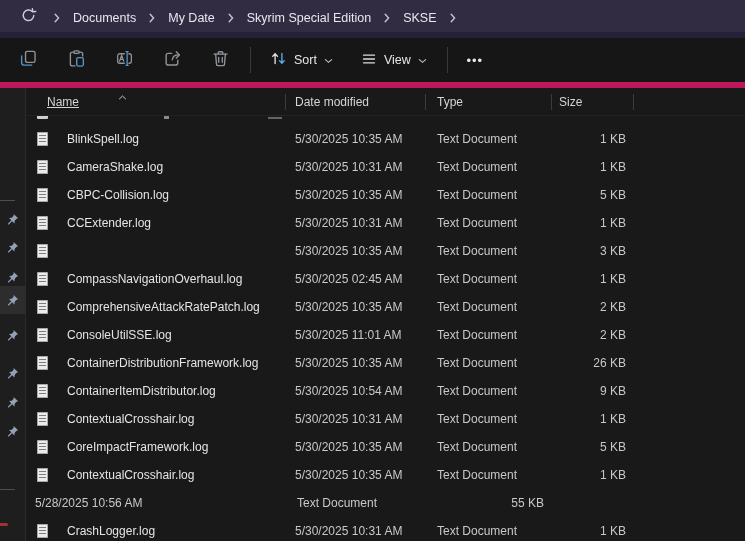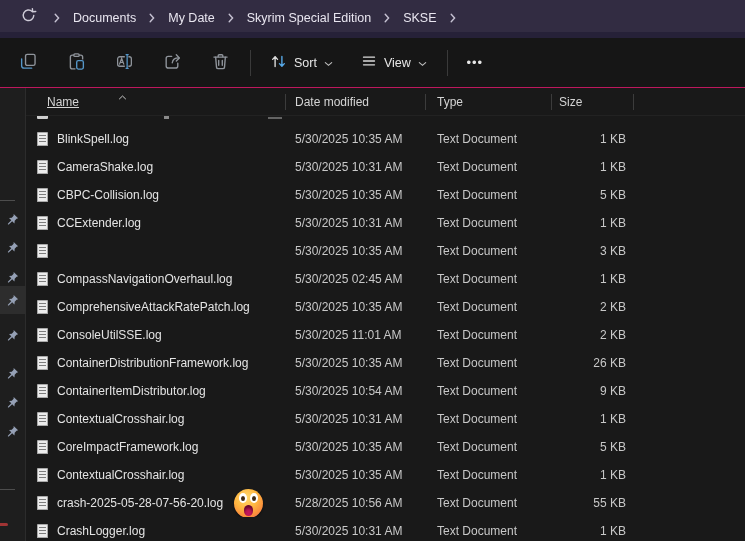--- a/index.html
+++ b/index.html
@@ -15,21 +15,21 @@
   .tb-inner { display:flex; align-items:center; height:29px; width:100%; }
   .refresh-btn { width:36px; height:28px; display:flex; align-items:center; justify-content:center;
                  border-radius:4px; cursor:pointer; }
   .pill { display:flex; align-items:center; gap:6px; background:#3b3550; border-radius:5px;
           height:26px; padding:0 11px 0 8px; color:#eeebf4; font-size:12.5px; cursor:pointer; }
   .crumb { color:#e9e6f0; font-size:12.5px; padding:4px 5px; border-radius:4px; cursor:pointer; white-space:nowrap; }
   .bc-chev { display:inline-flex; align-items:center; margin:0 8px; }
 
   
   .toolbar { height:50px; background:#161616; display:flex; align-items:center;
-             padding-left:10px; border-bottom:1px solid #be185d; }
+             padding-left:10px; border-bottom:6px solid #be185d; }
   .tb-btn { width:36px; height:34px; margin-right:12px; display:flex; align-items:center;
             justify-content:center; border-radius:4px; background:transparent; border:none; cursor:pointer; }
   .tb-sep { width:1px; height:26px; background:#3a3a3a; margin:0 9px 0 0; }
   .lbl-btn { display:flex; align-items:center; gap:7px; height:32px; padding:0 10px; border:none;
              background:transparent; color:#e6e6e6; font-size:12.5px; border-radius:4px; cursor:pointer;
              font-family:"Liberation Sans", sans-serif; }
   .more-btn { width:34px; height:32px; border:none; background:transparent; color:#e6e6e6;
               font-size:13px; letter-spacing:1px; border-radius:4px; cursor:pointer; }
 
   
@@ -53,21 +53,21 @@
   .hcell.h-pad::after { display:none; }
   .sort-caret { position:absolute; left:92px; top:1px; }
 
   .partial-row { position:relative; height:9px; overflow:hidden; cursor:pointer; }
   .frag-icon { position:absolute; left:11px; top:0; width:11px; height:3px; background:#cfcfcf; border-radius:0 0 1px 1px; }
   .frag-a { position:absolute; left:138px; top:0; width:5px; height:3px; background:#8a8a8a; }
   .frag-b { position:absolute; left:242px; top:1px; width:14px; height:2px; background:#646464; }
 
   .frow { height:28px; align-items:center; cursor:pointer; }
   .cell { font-size:12px; color:#c8c8c8; white-space:nowrap; overflow:hidden; }
-  .cell.name { display:flex; align-items:center; gap:9px; padding-left:11px; position:relative; color:#e4e4e4; height:100%; }
+  .cell.name { display:flex; align-items:center; gap:19px; padding-left:11px; position:relative; color:#e4e4e4; height:100%; }
   .fname { font-size:12px; color:#e4e4e4; }
   .cell.date { padding-left:9px; }
   .cell.type { padding-left:11px; }
   .cell.size { text-align:right; padding-right:8px; }
 
   .ficon { flex:none; width:11px; height:14px; background:#ececec; border-radius:1.5px;
            box-shadow:inset 0 0 0 1px #a9a9a9; position:relative; }
   .ficon::after { content:""; position:absolute; left:2px; right:2px; top:3px; height:9px;
                   background:repeating-linear-gradient(#7d7d7d 0 1px, transparent 1px 3px); }
 
@@ -391,29 +391,20 @@
             <div class="cell name">
               <span class="ficon"></span>
               <span class="fname">ContextualCrosshair.log</span>
             </div>
             <div class="cell date">5/30/2025 10:35 AM</div>
             <div class="cell type">Text Document</div>
             <div class="cell size">1 KB</div>
             <div class="cell"></div>
           </div>
           <div class="frow hgrid">
-            <div class="cell name">
-              <span class="ficon"></span>
-              <span class="fname">crash-2025-05-28-07-56-20.log</span>
-              <div class="emoji">
-                <i class="eye l"></i>
-                <i class="eye r"></i>
-                <i class="mouth"></i>
-              </div>
-            </div>
             <div class="cell date">5/28/2025 10:56 AM</div>
             <div class="cell type">Text Document</div>
             <div class="cell size">55 KB</div>
             <div class="cell"></div>
           </div>
           <div class="frow hgrid">
             <div class="cell name">
               <span class="ficon"></span>
               <span class="fname">CrashLogger.log</span>
             </div>

